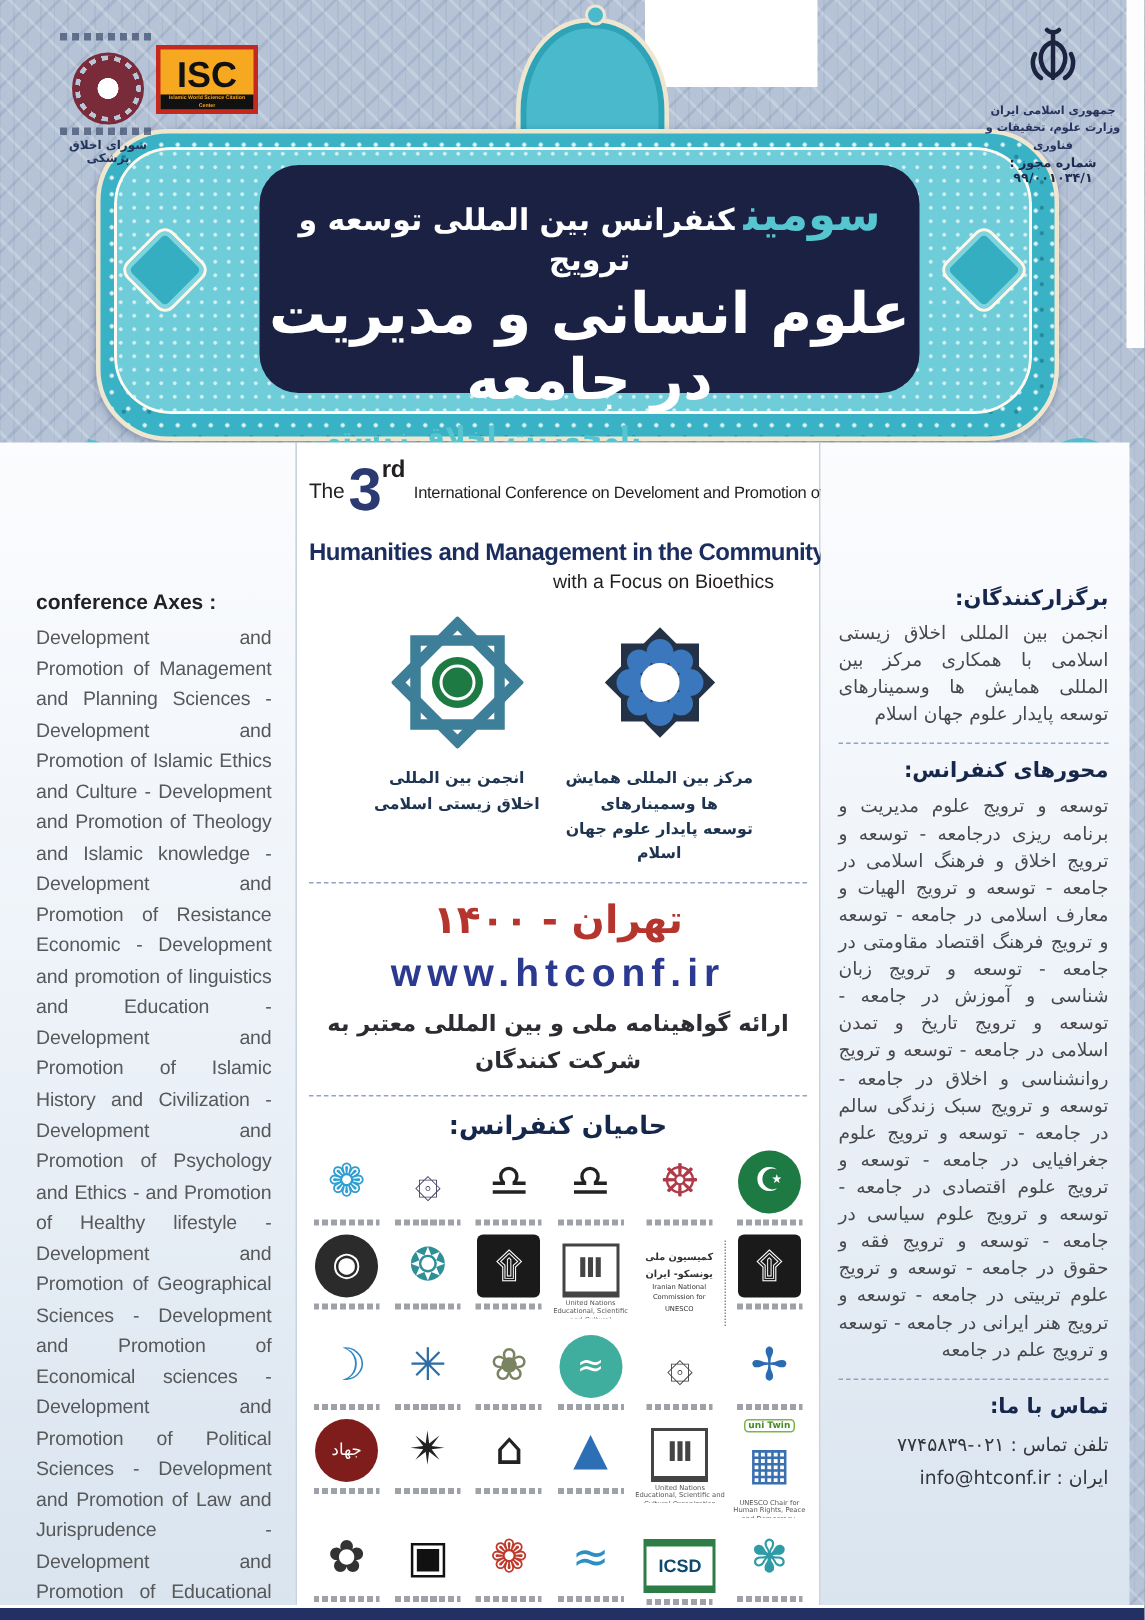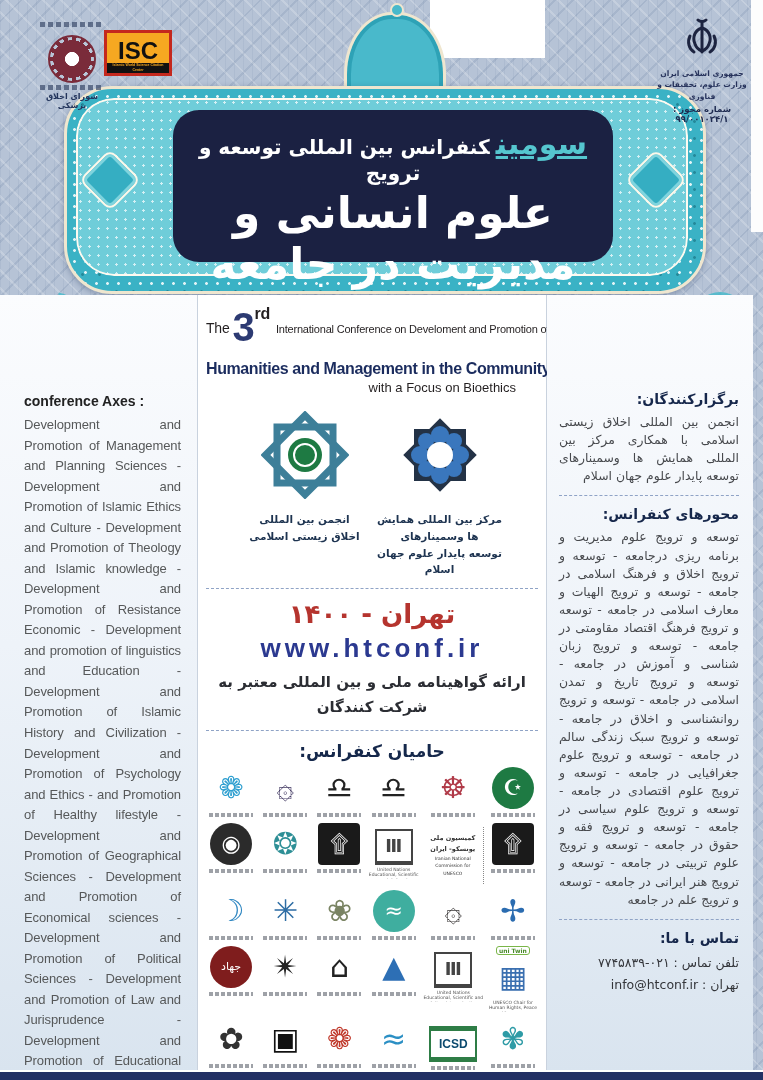--- a/index.html
+++ b/index.html
@@ -30,22 +30,22 @@
     background-size:9px 9px;}
   .medallion{position:absolute;width:40px;height:40px;background:#35aec2;border:2px solid #fdf8ea;
     transform:rotate(45deg);border-radius:8px;box-shadow:inset 0 0 0 3px #7fd4de;}
   .medallion.left{left:88px;top:158px;} .medallion.right{left:634px;top:158px;}
   .curl{position:absolute;width:46px;height:46px;border:5px solid #49b9cb;border-radius:50%;
     border-top-color:transparent;opacity:.85;}
   .curl.l{left:26px;top:292px;transform:rotate(-35deg);} .curl.r{left:692px;top:292px;transform:rotate(215deg);}
   .title-box{position:absolute;left:173px;top:110px;width:440px;height:152px;border-radius:26px;
     background:#1b2142;color:#fff;direction:rtl;text-align:center;padding-top:16px;box-sizing:border-box;}
   .title-line1{font-size:20px;font-weight:bold;letter-spacing:-.5px;}
-  .title-line1 .hl{font-size:30px;color:#55c6cf;margin-left:6px;text-decoration:underline;}
-  .title-line2{font-size:44px;font-weight:bold;margin-top:2px;letter-spacing:-1px;}
+  .title-line1 .hl{font-size:30px;color:#55c6cf;margin-left:6px;}
+  .title-line2{font-size:38px;font-weight:bold;margin-top:2px;letter-spacing:-1px;}
   .title-line3{font-size:19px;font-weight:bold;color:#55c6cf;margin-top:6px;margin-right:150px;}
   
   .ml-block{position:absolute;left:34px;top:20px;width:76px;text-align:center;color:#23355c;}
   .ml-emblem{width:44px;height:44px;margin:8px auto 2px;border-radius:50%;
     background:radial-gradient(circle at 50% 50%, #fff 0 22%, #7a2b3a 23% 60%, transparent 61%),
       repeating-conic-gradient(#7a2b3a 0 12deg, #b9c6d8 12deg 24deg);border:2px solid #7a2b3a;}
   .ml-cap{font-size:8px;font-weight:bold;direction:rtl;}
   .ml-squig{height:5px;margin:2px 6px;background:repeating-linear-gradient(90deg,#3a4a6a 0 5px,transparent 5px 8px);opacity:.7;}
   .isc{position:absolute;left:104px;top:30px;width:62px;height:40px;background:#f6a821;border:3px solid #c4281e;
     color:#111;font-weight:bold;font-size:24px;text-align:center;line-height:36px;font-family:"Liberation Sans",sans-serif;}
@@ -348,18 +348,18 @@
 
     <div class="side-col right">
       <div class="fa-head">برگزارکنندگان:</div>
       <div class="fa-body">انجمن بین المللی اخلاق زیستی اسلامی با همکاری مرکز بین المللی همایش ها وسمینارهای توسعه پایدار علوم جهان اسلام</div>
       <hr class="divider">
       <div class="fa-head">محورهای کنفرانس:</div>
       <div class="fa-body">توسعه و ترویج علوم مدیریت و برنامه ریزی درجامعه - توسعه و ترویج اخلاق و فرهنگ اسلامی در جامعه - توسعه و ترویج الهیات و معارف اسلامی در جامعه - توسعه و ترویج فرهنگ اقتصاد مقاومتی در جامعه - توسعه و ترویج زبان شناسی و آموزش در جامعه - توسعه و ترویج تاریخ و تمدن اسلامی در جامعه - توسعه و ترویج روانشناسی و اخلاق در جامعه - توسعه و ترویج سبک زندگی سالم در جامعه - توسعه و ترویج علوم جغرافیایی در جامعه - توسعه و ترویج علوم اقتصادی در جامعه - توسعه و ترویج علوم سیاسی در جامعه - توسعه و ترویج فقه و حقوق در جامعه - توسعه و ترویج علوم تربیتی در جامعه - توسعه و ترویج هنر ایرانی در جامعه - توسعه و ترویج علم در جامعه</div>
       <hr class="divider">
       <div class="fa-head">تماس با ما:</div>
       <div class="contact-line">تلفن تماس : ۰۲۱-۷۷۴۵۸۳۹</div>
-      <div class="contact-line">تهران : info@htconf.ir</div>
+      <div class="contact-line">ایران : info@htconf.ir</div>
     </div>
   </div>
 
   <div class="bottom-bar"></div>
 </div>
 
 </body></html>

